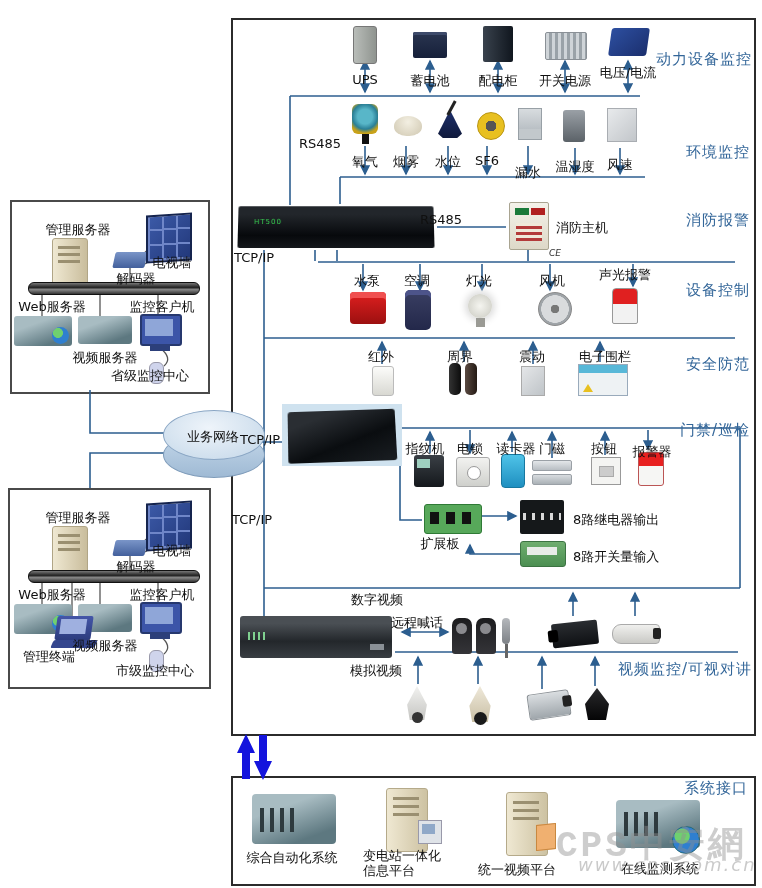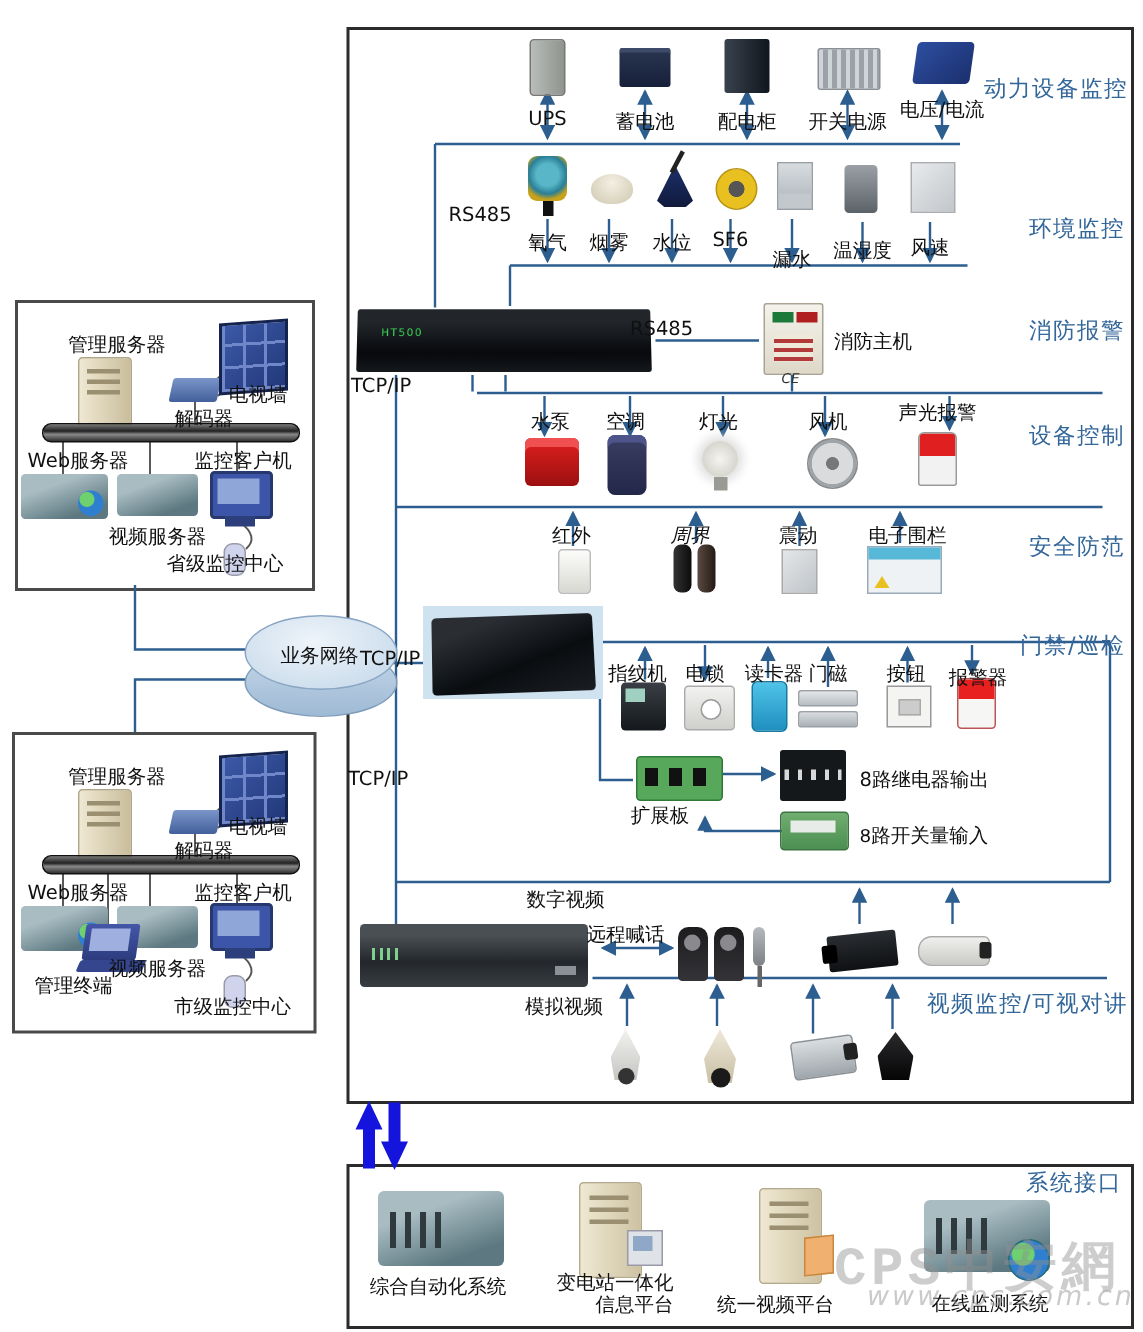--- a/index.html
+++ b/index.html
@@ -5,22 +5,22 @@
   html,body{margin:0;padding:0;background:#fff;}
   #stage{position:relative;width:762px;height:888px;overflow:hidden;background:#fff;
          font-family:"DejaVu Sans",sans-serif;}
   svg.wires{position:absolute;left:0;top:0;z-index:1;pointer-events:none;}
   .box{position:absolute;border:2px solid #2b2b2b;background:transparent;z-index:0;}
   .ic{position:absolute;z-index:2;}
   .lbl{position:absolute;z-index:3;font-size:13px;color:#101010;white-space:nowrap;transform:translateX(-50%);}
   .lbl-l{position:absolute;z-index:3;font-size:13px;color:#101010;white-space:nowrap;}
   .cat{position:absolute;z-index:3;font-size:15px;color:#336699;letter-spacing:1px;white-space:nowrap;}
   .proto{position:absolute;z-index:3;font-size:13px;color:#1f3864;white-space:nowrap;}
-  .wrap2{white-space:normal;width:86px;text-align:right;line-height:1.15;}
-  .ce{font-size:9px;font-style:italic;color:#333;}
+  .wrap2{white-space:normal;width:86px;text-align:left;line-height:1.15;}
+  .ce{font-size:9px;font-style:italic;color:#333;margin-left:28px;}
   .rack-txt{position:absolute;left:16px;top:12px;font-size:7px;color:#39d353;z-index:3;letter-spacing:1px;}
   .wm1{position:absolute;z-index:5;font-size:36px;font-weight:bold;color:rgba(145,145,145,.45);letter-spacing:3px;white-space:nowrap;font-family:Liberation Mono, monospace;}
   .wm2{position:absolute;z-index:5;font-size:18px;font-style:italic;color:rgba(150,150,150,.5);letter-spacing:2px;white-space:nowrap;}
 </style>
 </head>
 <body>
 
 <div id="stage">
 
   <div class="box" style="left:231px;top:18px;width:521px;height:714px;"></div>
@@ -173,21 +173,21 @@
   <div class="lbl" style="left:552px;top:272px;">风机</div>
   <div class="lbl" style="left:625px;top:266px;">声光报警</div>
   <div class="ic" style="left:350px;top:292px;width:36px;height:32px;background:linear-gradient(180deg,#e02020,#9c1010);border-radius:4px;box-shadow:inset 0 6px 0 #f05050;"></div>
   <div class="ic" style="left:405px;top:290px;width:26px;height:40px;background:linear-gradient(180deg,#3a3f63,#23284a);border-radius:5px;box-shadow:inset 0 5px 0 #4d548a;"></div>
   <div class="ic" style="left:468px;top:294px;width:24px;height:24px;border-radius:50%;background:radial-gradient(circle,#f5f5f0,#c9c9c0);box-shadow:0 0 7px 3px #ddd;"></div>
   <div class="ic" style="left:476px;top:318px;width:9px;height:9px;background:#9a9a94;"></div>
   <div class="ic" style="left:538px;top:292px;width:32px;height:32px;border-radius:50%;background:radial-gradient(circle,#777 0 18%,#d9dbdd 20% 60%,#9fa4a8 62% 100%);border:1px solid #888;"></div>
   <div class="ic" style="left:612px;top:288px;width:24px;height:34px;background:linear-gradient(180deg,#e02020 0 45%,#f2f2f2 45% 100%);border:1px solid #999;border-radius:4px 4px 2px 2px;"></div>
 
   <div class="lbl" style="left:381px;top:348px;">红外</div>
-  <div class="lbl" style="left:460px;top:348px;font-style:italic;">周界</div>
+  <div class="lbl" style="left:460px;top:348px;">周界</div>
   <div class="lbl" style="left:532px;top:348px;">震动</div>
   <div class="lbl" style="left:605px;top:348px;">电子围栏</div>
   <div class="ic" style="left:372px;top:366px;width:20px;height:28px;background:linear-gradient(180deg,#fcfcfa,#d8d8d2);border:1px solid #bbb;border-radius:3px;"></div>
   <div class="ic" style="left:449px;top:363px;width:12px;height:32px;background:linear-gradient(90deg,#333,#0c0c0c);border-radius:5px;"></div>
   <div class="ic" style="left:465px;top:363px;width:12px;height:32px;background:linear-gradient(90deg,#5a4a42,#241a14);border-radius:5px;"></div>
   <div class="ic" style="left:521px;top:366px;width:22px;height:28px;background:linear-gradient(135deg,#e4e6e8,#bfc4c8);border:1px solid #aaa;"></div>
   <div class="ic" style="left:578px;top:364px;width:48px;height:30px;background:#eef2f4;border:1px solid #9ab;">
     <div style="position:absolute;left:0;top:0;width:100%;height:8px;background:#58b8d8;"></div>
     <div style="position:absolute;left:4px;bottom:3px;width:0;height:0;border-left:5px solid transparent;border-right:5px solid transparent;border-bottom:8px solid #e8c020;"></div>
   </div>
@@ -220,21 +220,21 @@
     <div style="position:absolute;left:5px;top:7px;width:44px;height:12px;background:repeating-linear-gradient(90deg,#111 0 9px,transparent 9px 16px);"></div>
   </div>
   <div class="lbl" style="left:440px;top:535px;">扩展板</div>
   <div class="ic" style="left:520px;top:500px;width:44px;height:34px;background:#15181a;border-radius:2px;">
     <div style="position:absolute;left:3px;top:13px;width:38px;height:7px;background:repeating-linear-gradient(90deg,#d8d8d8 0 3px,transparent 3px 9px);"></div>
   </div>
   <div class="ic" style="left:520px;top:541px;width:44px;height:24px;background:linear-gradient(180deg,#6fae6f,#4c8f52);border:1px solid #3c7342;border-radius:3px;">
     <div style="position:absolute;left:6px;top:5px;width:30px;height:8px;background:#e8ece8;"></div>
   </div>
   <div class="lbl-l" style="left:573px;top:511px;">8路继电器输出</div>
-  <div class="lbl-l" style="left:573px;top:548px;font-family:Liberation Mono, monospace;">8路开关量输入</div>
+  <div class="lbl-l" style="left:573px;top:548px;">8路开关量输入</div>
 
   <div class="lbl" style="left:377px;top:591px;">数字视频</div>
   <div class="lbl" style="left:417px;top:614px;">远程喊话</div>
   <div class="lbl" style="left:376px;top:662px;">模拟视频</div>
   <div class="ic" style="left:240px;top:616px;width:152px;height:42px;background:linear-gradient(180deg,#4a4f54 0 18%,#23272b 60%,#383d42);border-radius:3px;">
     <div style="position:absolute;left:8px;top:16px;width:18px;height:8px;background:repeating-linear-gradient(90deg,#7fd08f 0 2px,transparent 2px 5px);"></div>
     <div style="position:absolute;right:8px;bottom:8px;width:14px;height:6px;background:#8a9096;"></div>
   </div>
   <div class="ic" style="left:452px;top:618px;width:20px;height:36px;background:linear-gradient(180deg,#1c1c1e,#343438);border-radius:7px 7px 3px 3px;">
     <div style="position:absolute;left:4px;top:5px;width:11px;height:11px;border-radius:50%;background:#8a8a8e;"></div>

